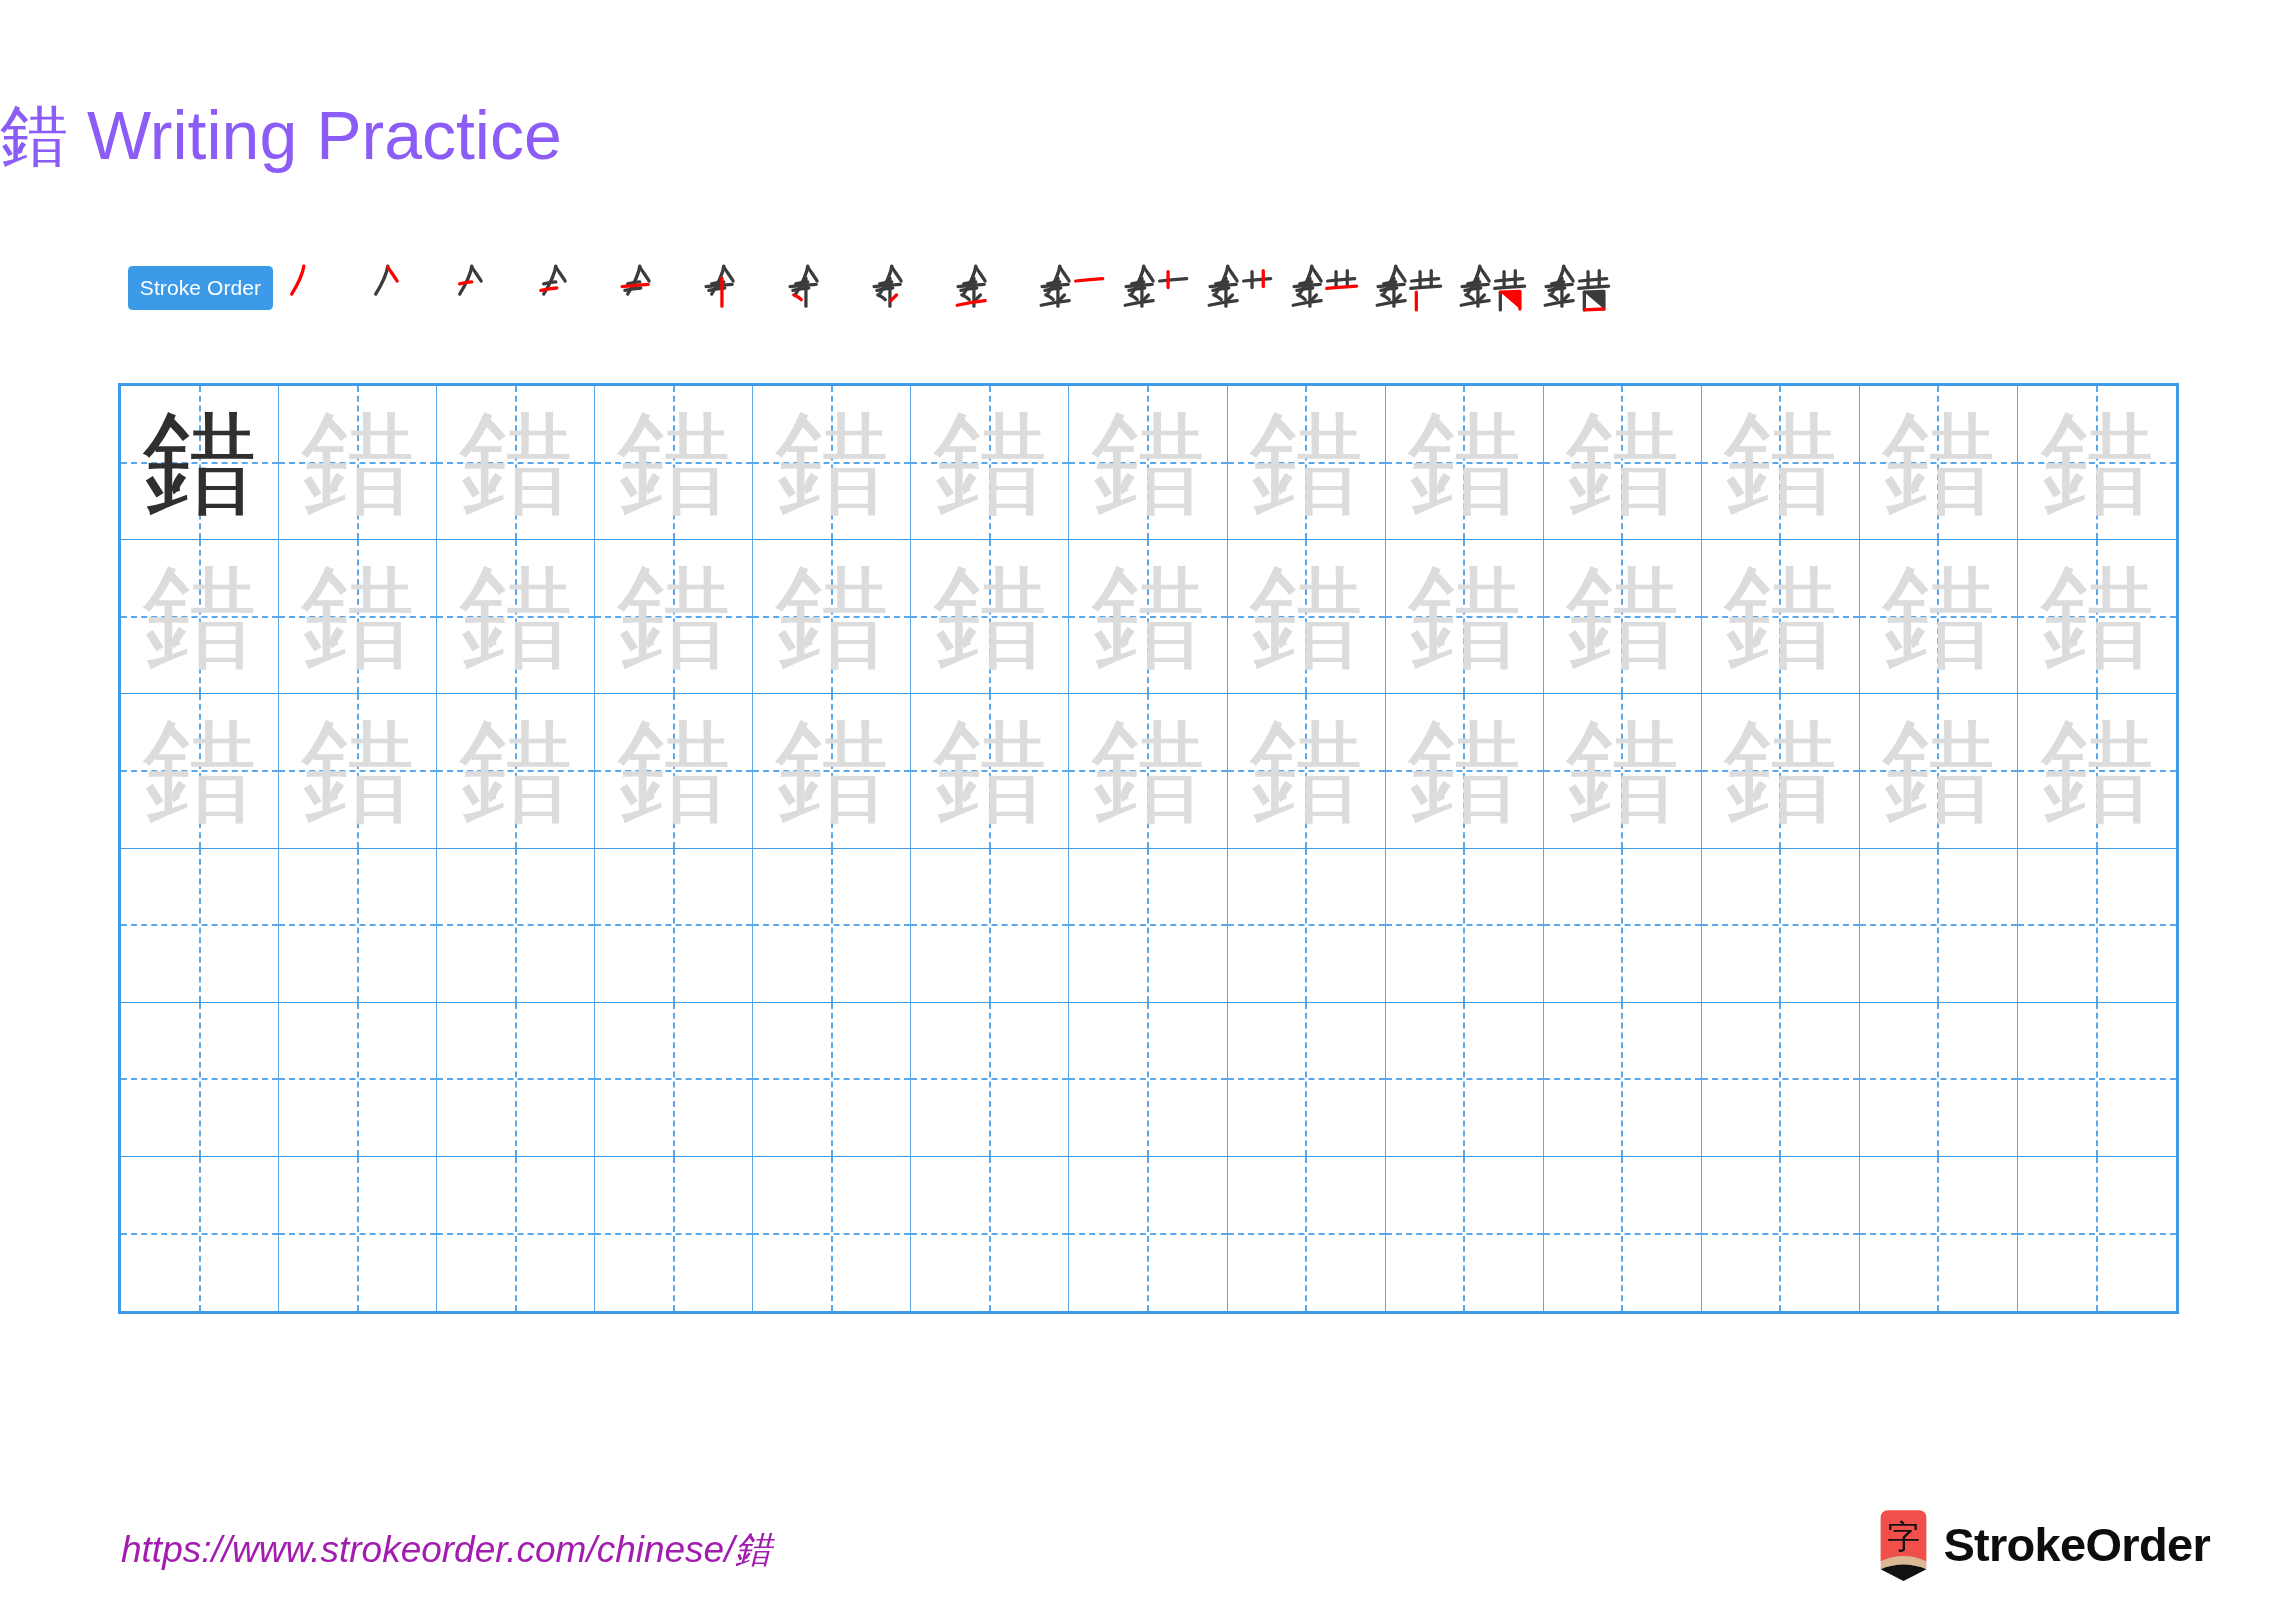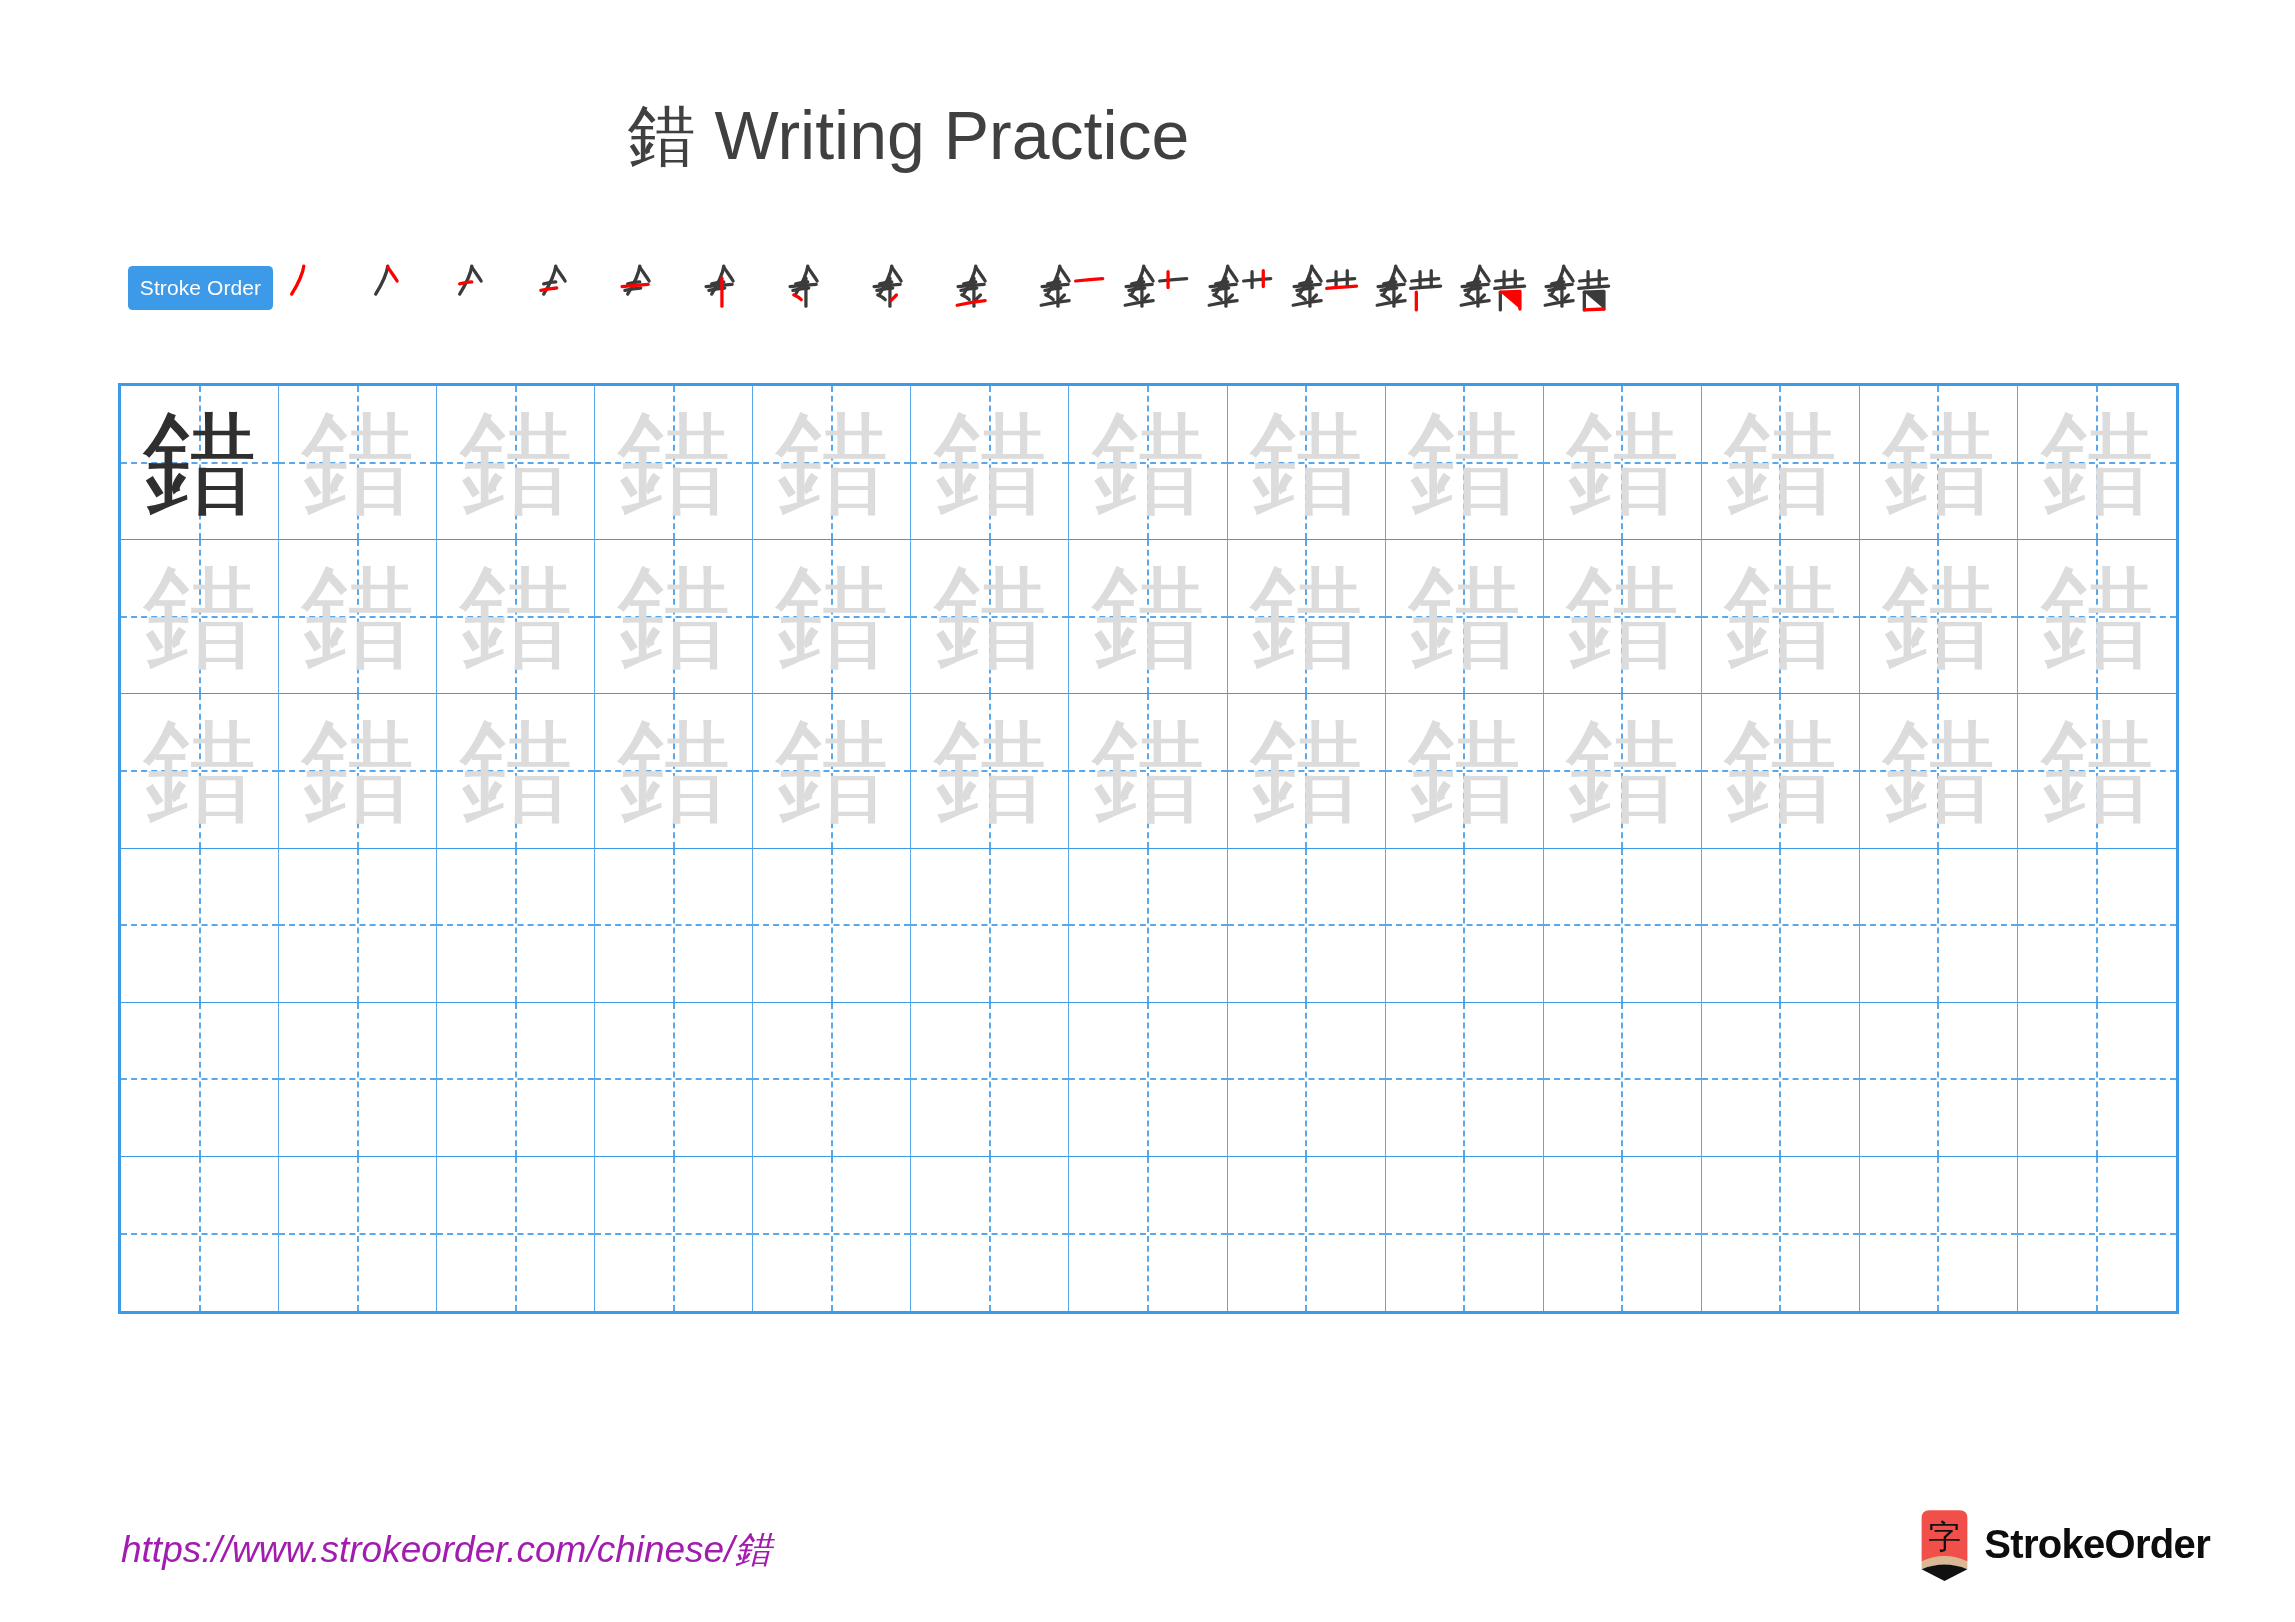--- a/index.html
+++ b/index.html
@@ -14,24 +14,23 @@
     font-family: "Liberation Sans", sans-serif;
     overflow: hidden;
   }
 
   
   #title {
     position: absolute;
     top: 98px;
     left: 0;
     width: 1817px;
-    text-align: center;
     font-size: 68px;
     line-height: 1.1;
-    color: #404040;
+    color: #8b5cf6;
     font-weight: 400;
     white-space: nowrap;
   }
   #title .han {
     font-family: "DejaVu Sans", sans-serif;
   }
 
   
   #stroke-order-row {
     position: absolute;
@@ -146,21 +145,21 @@
     align-items: center;
     gap: 14.4px;
   }
   #logo-mark {
     position: relative;
     width: 51px;
     height: 72px;
   }
   #logo-mark svg { display: block; }
   #logo-wordmark {
-    font-size: 40px;
+    font-size: 47px;
     font-weight: bold;
     color: #0d0d0d;
     letter-spacing: -0.7px;
     white-space: nowrap;
   }
 </style>
 </head>
 <body>
 
 <div id="title">

